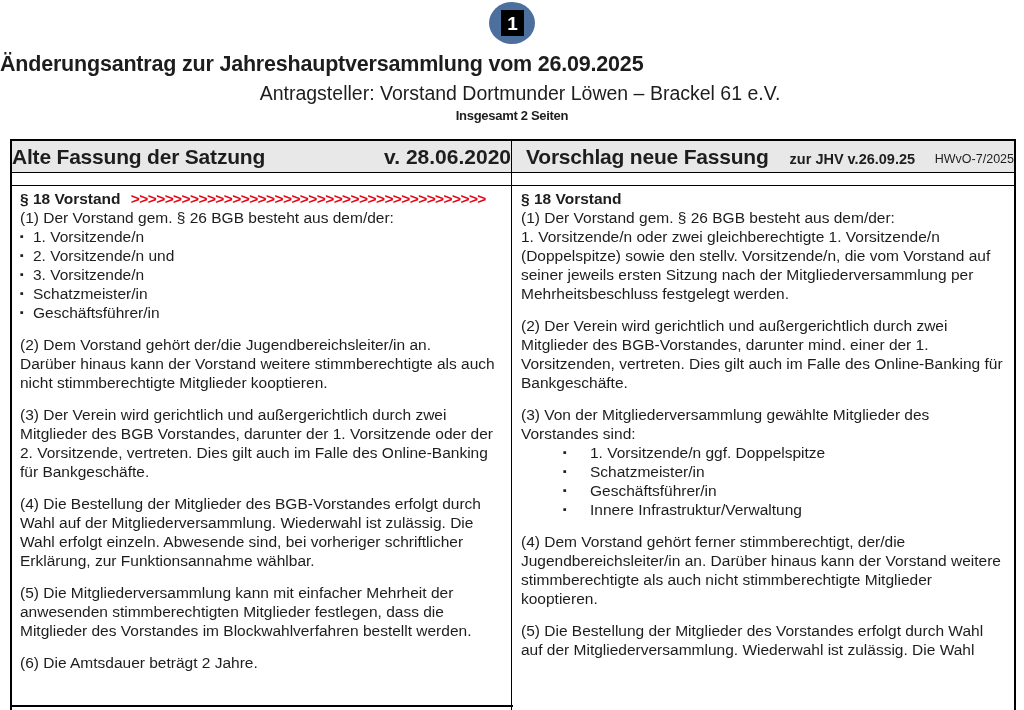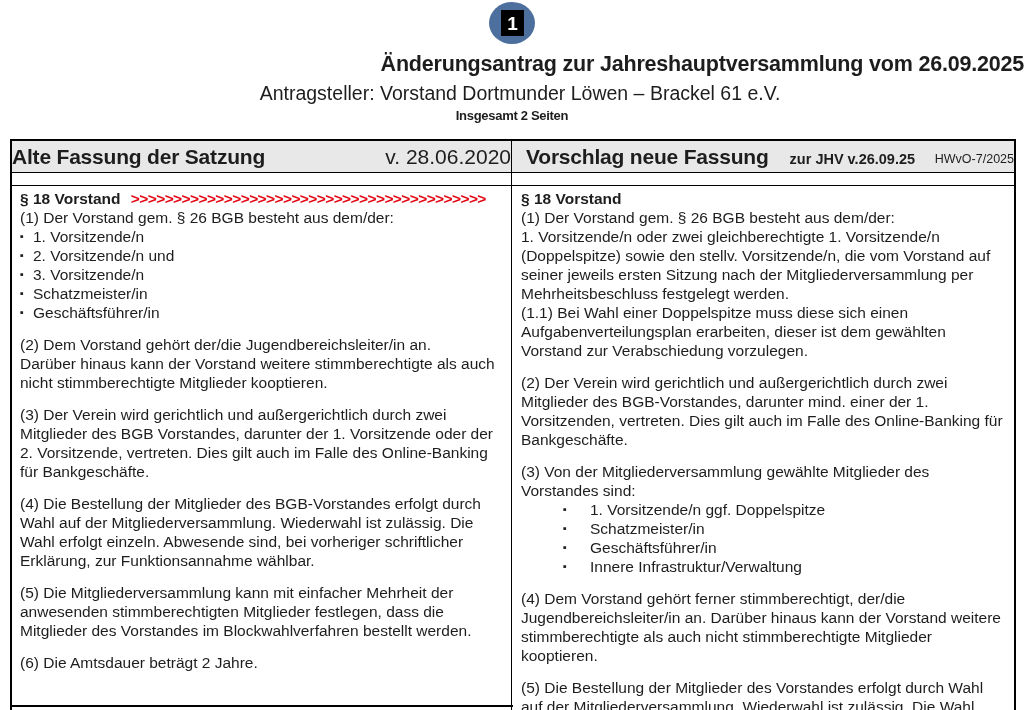--- a/index.html
+++ b/index.html
@@ -16,21 +16,21 @@
     display:flex; align-items:center; justify-content:center;
   }
   .badge-square {
     width:23px; height:26px; background:#000; margin-left:1px;
     display:flex; align-items:center; justify-content:center;
   }
   .badge-square span { color:#fff; font-weight:bold; font-size:19px; line-height:1; }
 
   
   .doc-title {
-    position:absolute; top:52px; left:0; width:100%; text-align:right;
+    position:absolute; top:52px; left:0; width:100%; text-align:left;
     font-size:21.5px; font-weight:bold; letter-spacing:-0.2px;
   }
   .doc-subtitle {
     position:absolute; top:82px; left:8px; width:100%; text-align:center;
     font-size:19.5px; font-weight:normal;
   }
   .pages-note {
     position:absolute; top:108px; left:0; width:100%; text-align:center;
     font-size:13px; font-weight:bold; letter-spacing:-0.3px;
   }
@@ -42,21 +42,21 @@
     overflow:hidden; background:#fff;
   }
   .thead {
     display:grid; grid-template-columns:500px 1fr; height:31px;
     background:var(--header-gray,#e8e8e8); border-bottom:1px solid #000;
   }
   .th { display:flex; align-items:baseline; box-sizing:border-box; padding-top:4px; }
   .th-left { justify-content:space-between; border-right:1px solid #000;gap:32px; }
   .th-right { justify-content:flex-start; padding-left:14px; }
   .th-main { font-size:21px; font-weight:bold; letter-spacing:-0.2px; }
-  .th-suffix-lg { font-size:21px; font-weight:normal; margin-left:22px; }
+  .th-suffix-lg { font-size:21px; font-weight:bold; margin-left:22px; }
   .th-suffix-sm { font-size:14.5px; font-weight:bold; margin-left:21px; }
   .th-ref { font-size:12.5px; font-weight:normal; margin-left:auto; align-self:center; }
 
   .spacer-row {
     display:grid; grid-template-columns:500px 1fr; height:12px;
     border-bottom:1px solid #000;
   }
   .spacer-left { border-right:1px solid #000; }
 
   .tbody { display:grid; grid-template-columns:500px 1fr; min-height:525px; }
@@ -157,21 +157,20 @@
       <div class="gap"></div>
       <p class="para">(5) Die Mitgliederversammlung kann mit einfacher Mehrheit der anwesenden stimmberechtigten Mitglieder festlegen, dass die Mitglieder des Vorstandes im Blockwahlverfahren bestellt werden.</p>
       <div class="gap"></div>
       <p class="para">(6) Die Amtsdauer beträgt 2 Jahre.</p>
     </div>
 
     <div class="td td-right">
       <p class="para b">§ 18 Vorstand</p>
       <p class="para">(1) Der Vorstand gem. § 26 BGB besteht aus dem/der:</p>
       <p class="para">1. Vorsitzende/n oder zwei gleichberechtigte 1. Vorsitzende/n (Doppelspitze) sowie den stellv. Vorsitzende/n, die vom Vorstand auf seiner jeweils ersten Sitzung nach der Mitgliederversammlung per Mehrheitsbeschluss festgelegt werden.</p>
-      <p class="para">(1.1) Bei Wahl einer Doppelspitze muss diese sich einen Aufgabenverteilungsplan erarbeiten, dieser ist dem gewählten Vorstand zur Verabschiedung vorzulegen.</p>
       <div class="gap"></div>
       <p class="para">(2) Der Verein wird gerichtlich und außergerichtlich durch zwei Mitglieder des BGB-Vorstandes, darunter mind. einer der 1. Vorsitzenden, vertreten. Dies gilt auch im Falle des Online-Banking für Bankgeschäfte.</p>
       <div class="gap"></div>
       <p class="para">(3) Von der Mitgliederversammlung gewählte Mitglieder des Vorstandes sind:</p>
       <div class="new-bullets">
         <div class="bullet-line">
           <span class="bullet-glyph">▪</span>
           <span>1. Vorsitzende/n ggf. Doppelspitze</span>
         </div>
         <div class="bullet-line">

